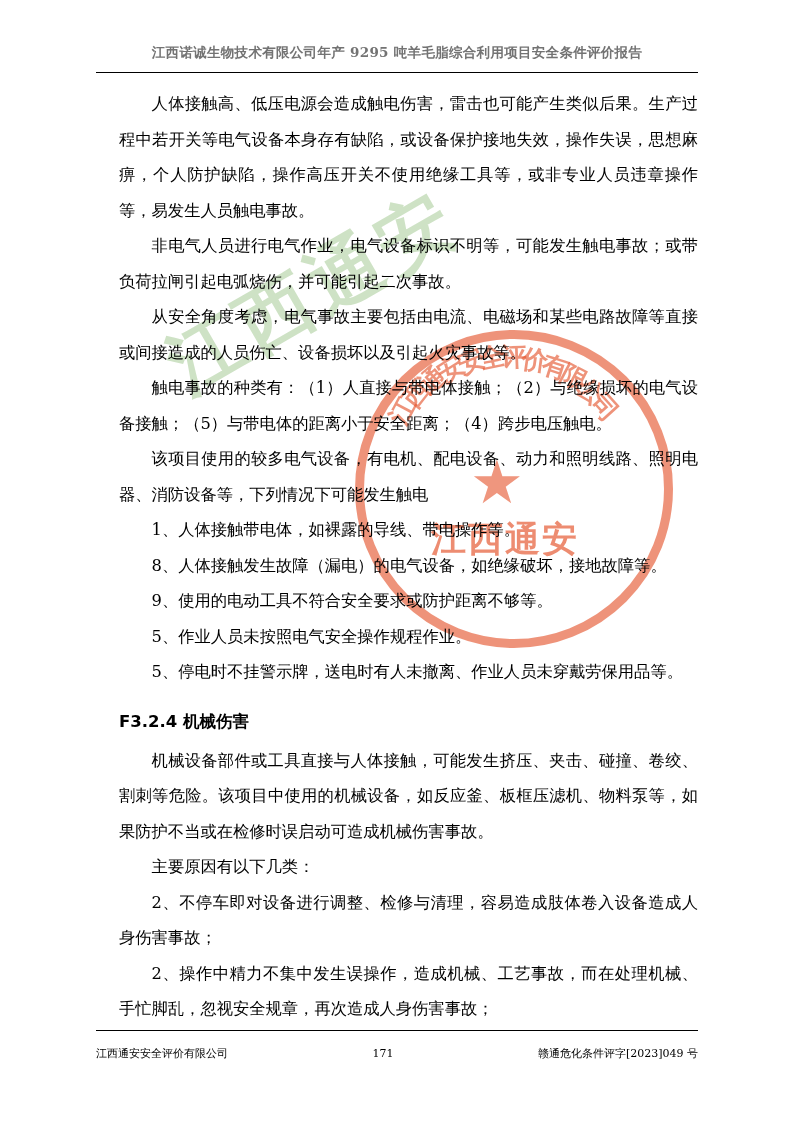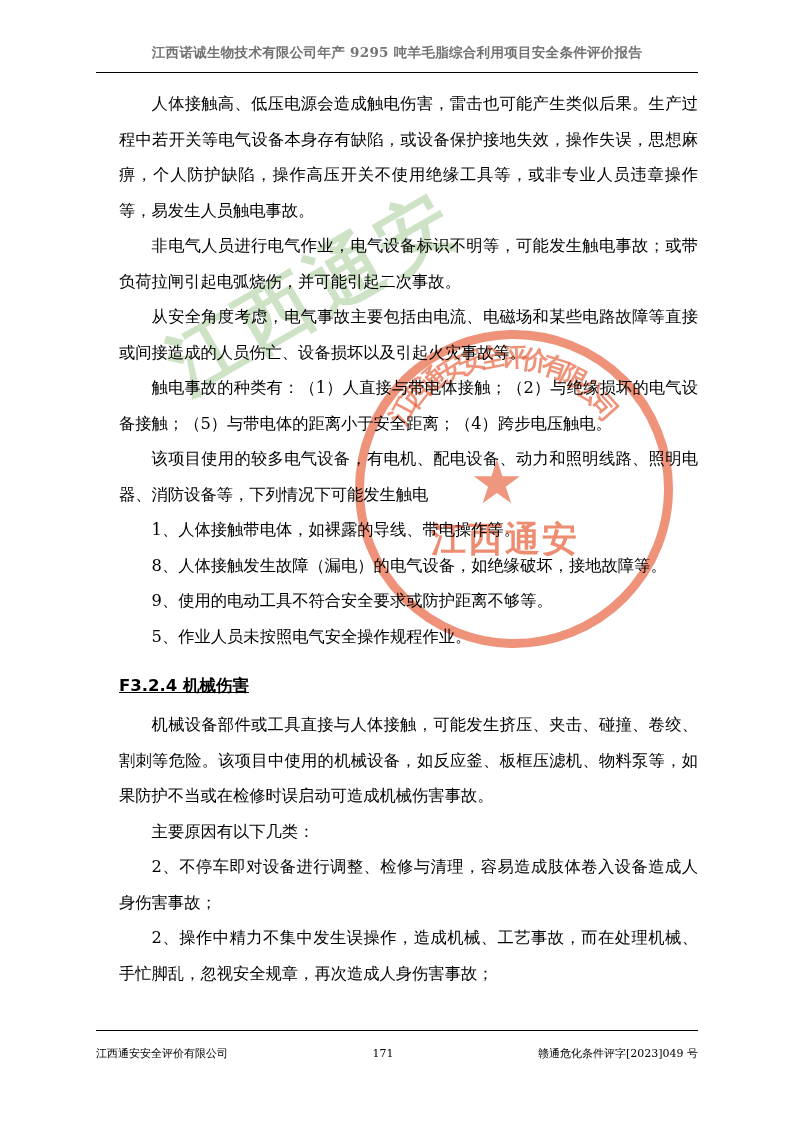--- a/index.html
+++ b/index.html
@@ -59,21 +59,20 @@
     margin: 0;
     text-indent: 2em;
   }
   h3.section-head {
     margin: 14px 0 4px 0;
     font-size: 16.5px;
     font-weight: bold;
     line-height: 35px;
     text-indent: 0;
     font-family: "DejaVu Sans", "Liberation Sans", sans-serif;
-    text-decoration: underline;
   }
   
   .footer-rule {
     position: absolute;
     bottom: 92px;
     left: 96px;
     right: 96px;
     border-bottom: 1px solid #000;
   }
   .doc-footer {
@@ -190,20 +189,21 @@
     <div class="body-area">
       <p class="para">人体接触高、低压电源会造成触电伤害，雷击也可能产生类似后果。生产过程中若开关等电气设备本身存有缺陷，或设备保护接地失效，操作失误，思想麻痹，个人防护缺陷，操作高压开关不使用绝缘工具等，或非专业人员违章操作等，易发生人员触电事故。</p>
       <p class="para">非电气人员进行电气作业，电气设备标识不明等，可能发生触电事故；或带负荷拉闸引起电弧烧伤，并可能引起二次事故。</p>
       <p class="para">从安全角度考虑，电气事故主要包括由电流、电磁场和某些电路故障等直接或间接造成的人员伤亡、设备损坏以及引起火灾事故等。</p>
       <p class="para">触电事故的种类有：（1）人直接与带电体接触；（2）与绝缘损坏的电气设备接触；（5）与带电体的距离小于安全距离；（4）跨步电压触电。</p>
       <p class="para">该项目使用的较多电气设备，有电机、配电设备、动力和照明线路、照明电器、消防设备等，下列情况下可能发生触电</p>
       <p class="para">1、人体接触带电体，如裸露的导线、带电操作等。</p>
       <p class="para">8、人体接触发生故障（漏电）的电气设备，如绝缘破坏，接地故障等。</p>
       <p class="para">9、使用的电动工具不符合安全要求或防护距离不够等。</p>
       <p class="para">5、作业人员未按照电气安全操作规程作业。</p>
+      <p class="para">5、停电时不挂警示牌，送电时有人未撤离、作业人员未穿戴劳保用品等。</p>
 
       <h3 class="section-head">F3.2.4 机械伤害</h3>
 
       <p class="para">机械设备部件或工具直接与人体接触，可能发生挤压、夹击、碰撞、卷绞、割刺等危险。该项目中使用的机械设备，如反应釜、板框压滤机、物料泵等，如果防护不当或在检修时误启动可造成机械伤害事故。</p>
       <p class="para">主要原因有以下几类：</p>
       <p class="para">2、不停车即对设备进行调整、检修与清理，容易造成肢体卷入设备造成人身伤害事故；</p>
       <p class="para">2、操作中精力不集中发生误操作，造成机械、工艺事故，而在处理机械、手忙脚乱，忽视安全规章，再次造成人身伤害事故；</p>
     </div>
   </div>
 

